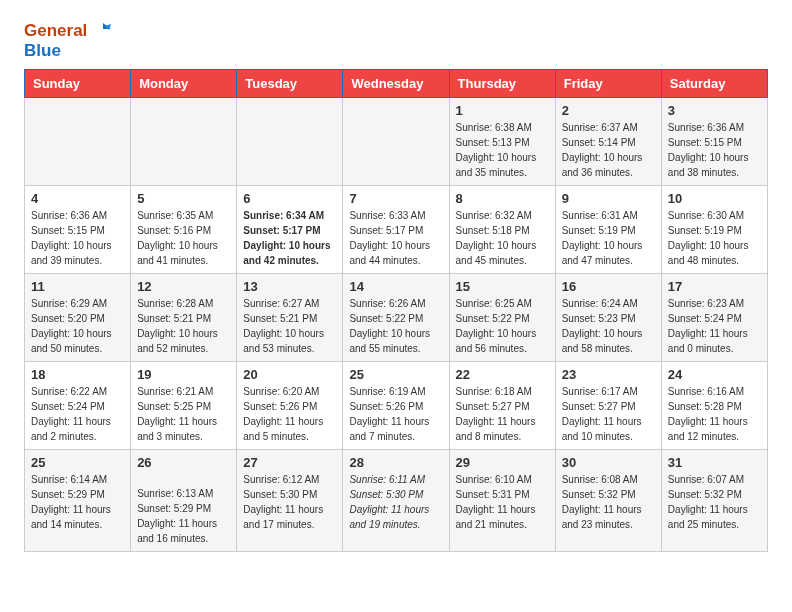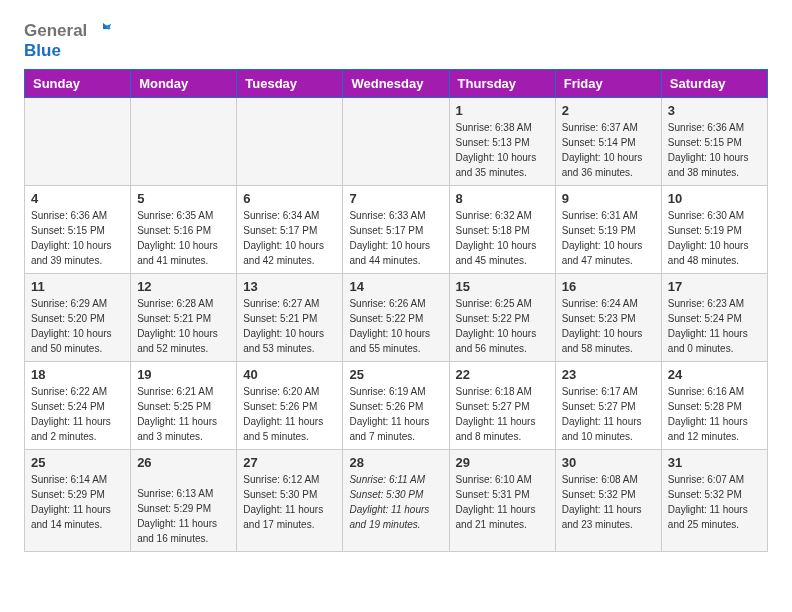--- a/index.html
+++ b/index.html
@@ -34,21 +34,21 @@
       font-size: 15px;
       font-weight: bold;
       color: #333;
     }
     .calendar {
       width: 100%;
       border-collapse: collapse;
       margin-top: 8px;
     }
     .calendar thead th {
-      background-color: #a21caf;
+      background-color: #ef4444;
       color: #fff;
       font-size: 13px;
       font-weight: bold;
       padding: 6px 8px;
       text-align: left;
       border: 1px solid #1a6fc4;
     }
     .calendar tbody td {
       vertical-align: top;
       border: 1px solid #ccc;
@@ -80,21 +80,21 @@
       background: #f9f9f9;
     }
   </style>
 </head>
 <body>
 
 <div class="header-area">
   <div class="logo">
   <div style="display:flex;flex-direction:column;line-height:1.1;">
     <span style="display:flex;align-items:center;gap:2px;">
-      <span style="font-size:17px;font-weight:bold;color:#737373;">General</span>
+      <span style="font-size:17px;font-weight:bold;color:#c2410c;">General</span>
       <svg width="22" height="22" viewBox="0 0 22 22" xmlns="http://www.w3.org/2000/svg">
         <polygon points="14,3 22,9 14,9" fill="#1a6fc4"></polygon>
         <polygon points="16,6 22,4 20,10" fill="#2288dd"></polygon>
       </svg>
     </span>
     <span style="font-size:17px;font-weight:bold;color:#1a6fc4;">Blue</span>
   </div>
 </div>
   <div class="title-block">
     <div class="main-title"></div>
@@ -152,21 +152,21 @@
         </td>
         <td>
           <span class="day-number">5</span>
           <div class="day-info" style="white-space: pre-line;">Sunrise: 6:35 AM
 Sunset: 5:16 PM
 Daylight: 10 hours
 and 41 minutes.</div>
         </td>
         <td>
           <span class="day-number">6</span>
-          <div class="day-info" style="white-space: pre-line;">Sunrise: 6:34 AM
+          <div class="day-info" style="white-space: pre-line; font-weight: bold;">Sunrise: 6:34 AM
 Sunset: 5:17 PM
 Daylight: 10 hours
 and 42 minutes.</div>
         </td>
         <td>
           <span class="day-number">7</span>
           <div class="day-info" style="white-space: pre-line;">Sunrise: 6:33 AM
 Sunset: 5:17 PM
 Daylight: 10 hours
 and 44 minutes.</div>
@@ -253,21 +253,21 @@
 and 2 minutes.</div>
         </td>
         <td>
           <span class="day-number">19</span>
           <div class="day-info" style="white-space: pre-line;">Sunrise: 6:21 AM
 Sunset: 5:25 PM
 Daylight: 11 hours
 and 3 minutes.</div>
         </td>
         <td>
-          <span class="day-number">40</span>
+          <span class="day-number">20</span>
           <div class="day-info" style="white-space: pre-line;">Sunrise: 6:20 AM
 Sunset: 5:26 PM
 Daylight: 11 hours
 and 5 minutes.</div>
         </td>
         <td>
           <span class="day-number">25</span>
           <div class="day-info" style="white-space: pre-line;">Sunrise: 6:19 AM
 Sunset: 5:26 PM
 Daylight: 11 hours

